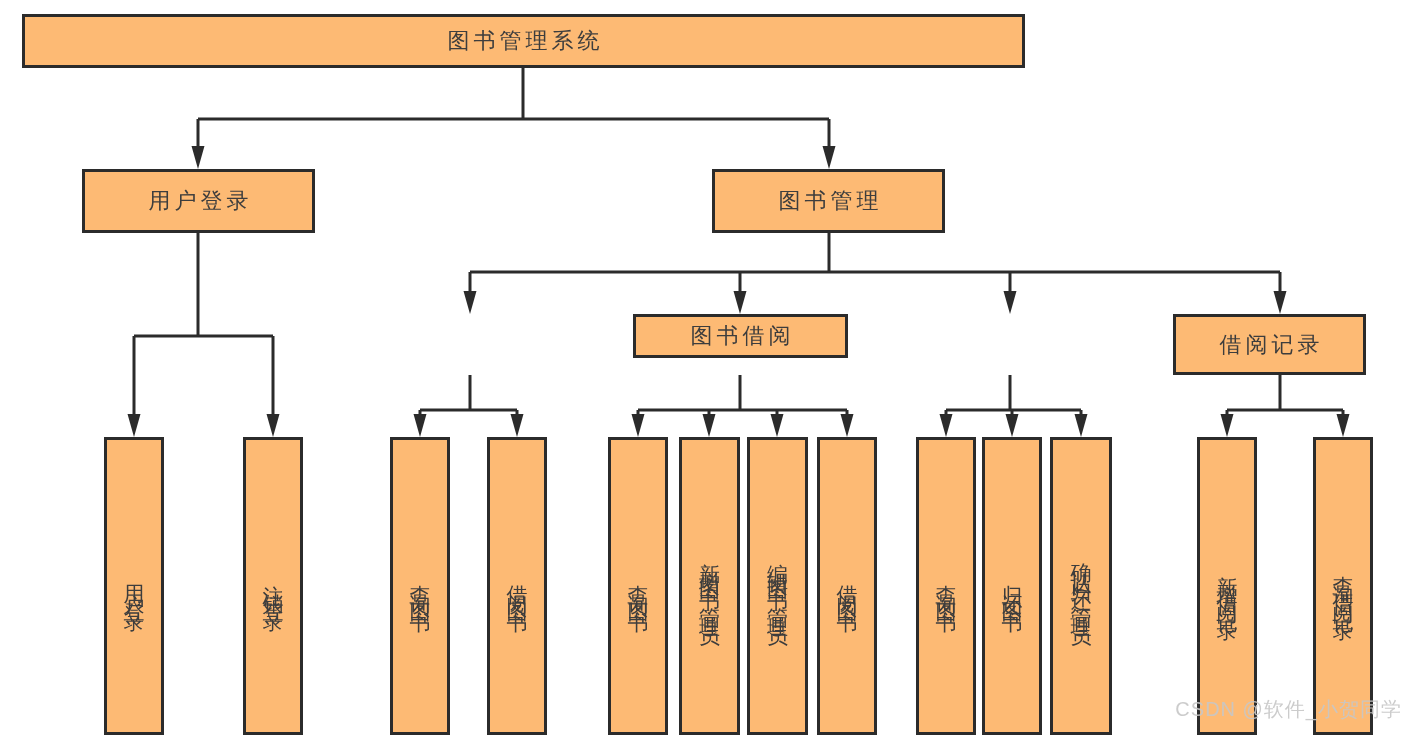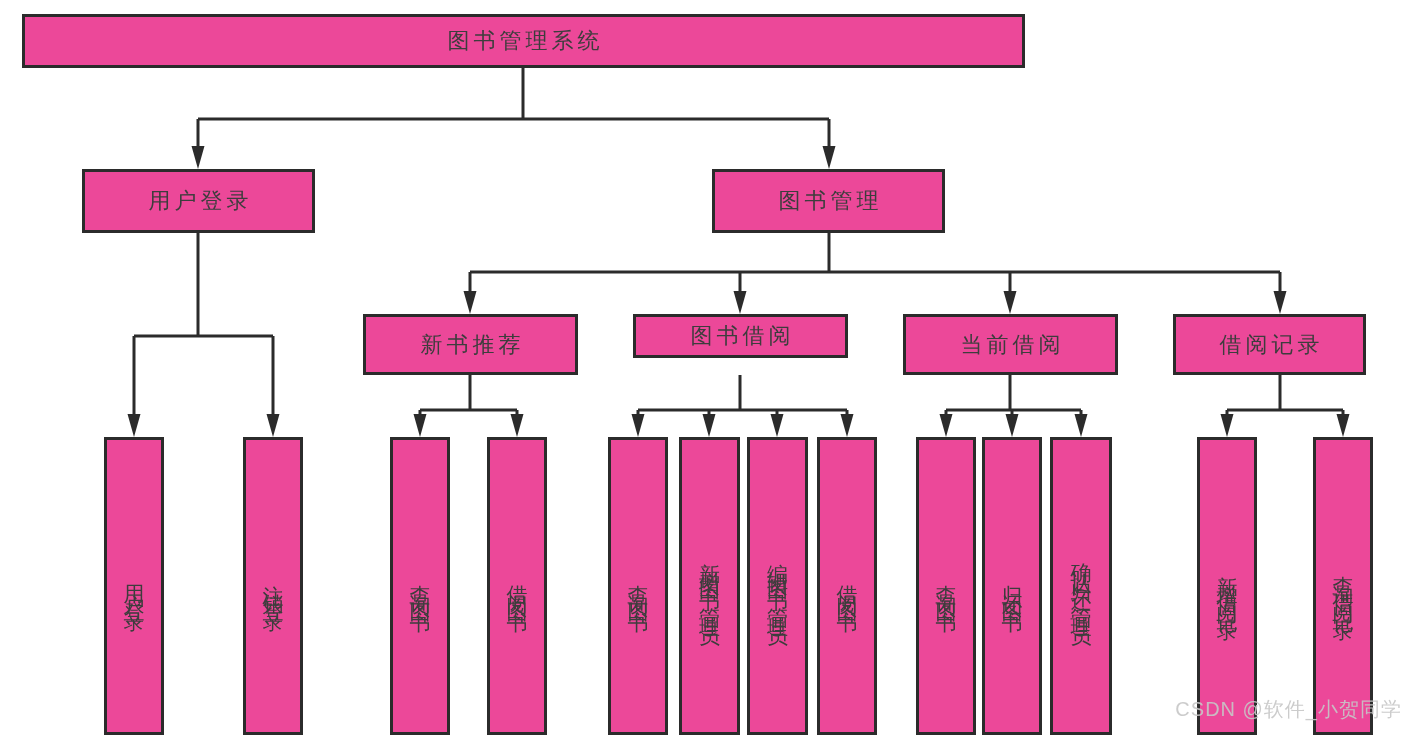--- a/index.html
+++ b/index.html
@@ -10,21 +10,21 @@
   }
   *{margin:0;padding:0;box-sizing:border-box;}
   html,body{background:var(--bg);font-family:"Liberation Sans",sans-serif;}
   .stage{
     position:relative;width:1405px;height:747px;background:var(--bg);overflow:hidden;
   }
   .connectors{position:absolute;left:0;top:0;width:1405px;height:747px;z-index:1;}
   .connectors path{stroke:var(--line);stroke-width:3;fill:none;}
   .connectors polygon{fill:var(--line);stroke:none;}
   .node{
-    position:absolute;background:#ec4899;border:3px solid var(--line);
+    position:absolute;background:#fdba74;border:3px solid var(--line);
     display:flex;align-items:center;justify-content:center;
     color:var(--text);z-index:2;
   }
   .h-node{font-size:22px;letter-spacing:4px;text-indent:4px;white-space:nowrap;}
   .root-node{border-width:3px;}
   .v-node span{
     writing-mode:vertical-rl;text-orientation:mixed;
     font-size:21px;letter-spacing:9px;line-height:54px;
   }
   .watermark{
@@ -106,28 +106,22 @@
     <span>图书管理系统</span>
   </div>
 
   <div class="node h-node" style="left:82px;top:169px;width:233px;height:64px">
     <span>用户登录</span>
   </div>
   <div class="node h-node" style="left:712px;top:169px;width:233px;height:64px">
     <span>图书管理</span>
   </div>
 
-  <div class="node h-node" style="left:363px;top:314px;width:215px;height:61px">
-    <span>新书推荐</span>
-  </div>
   <div class="node h-node" style="left:633px;top:314px;width:215px;height:44px">
     <span>图书借阅</span>
-  </div>
-  <div class="node h-node" style="left:903px;top:314px;width:215px;height:61px">
-    <span>当前借阅</span>
   </div>
   <div class="node h-node" style="left:1173px;top:314px;width:193px;height:61px">
     <span>借阅记录</span>
   </div>
 
   <div class="node v-node" style="left:104px;top:437px;width:60px;height:298px">
     <span>用户登录</span>
   </div>
   <div class="node v-node" style="left:243px;top:437px;width:60px;height:298px">
     <span>注销登录</span>

